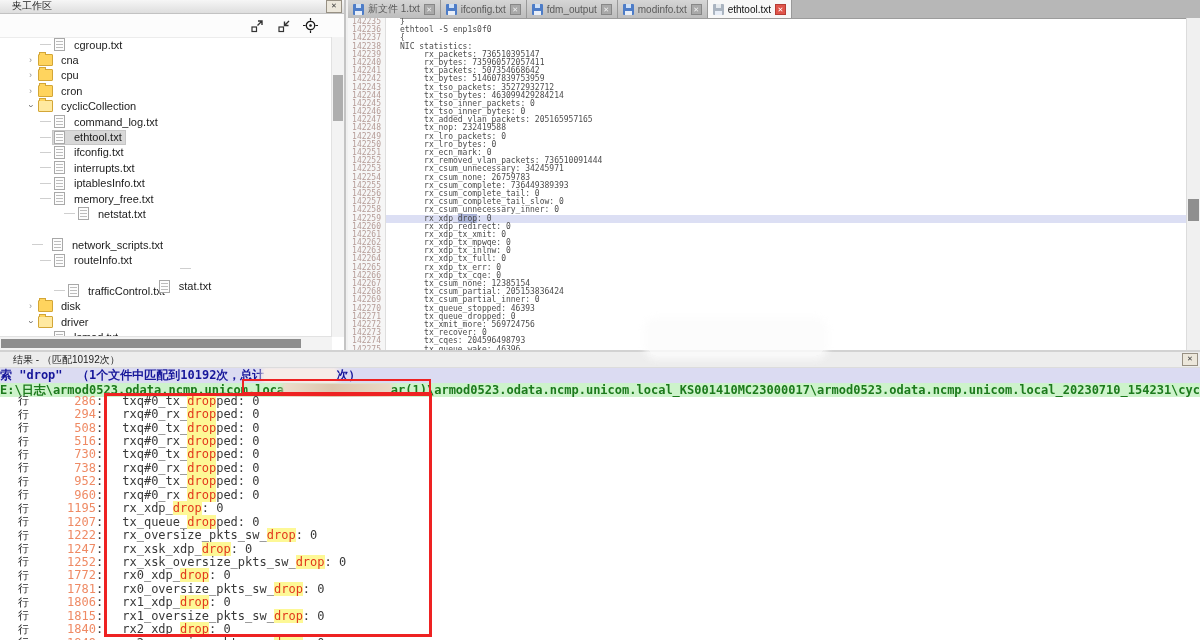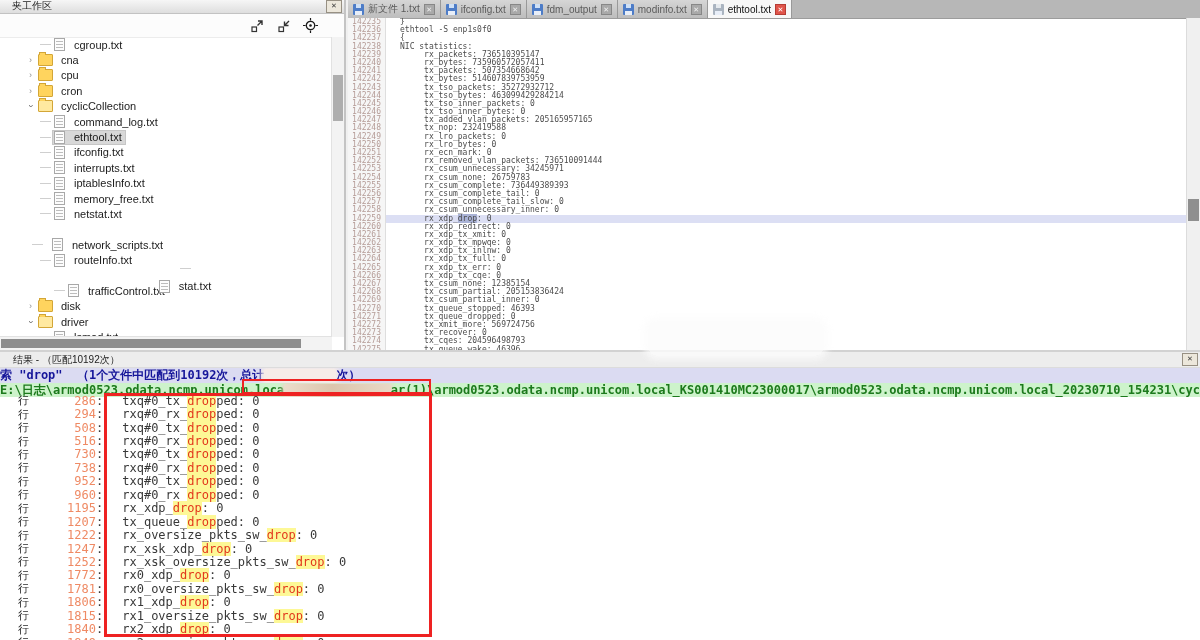--- a/index.html
+++ b/index.html
@@ -195,21 +195,21 @@
           <span class="tree-item-label">iptablesInfo.txt</span>
         </span>
       </div>
       <div class="t-row" style="padding-left: 40px;">
         <span class="conn"></span>
         <span class="t-sel-wrap">
           <span class="ic-file"></span>
           <span class="tree-item-label">memory_free.txt</span>
         </span>
       </div>
-      <div class="t-row" style="padding-left: 40px;">
+      <div class="t-row" style="padding-left: 64px;">
         <span class="conn"></span>
         <span class="t-sel-wrap">
           <span class="ic-file"></span>
           <span class="tree-item-label">netstat.txt</span>
         </span>
       </div>
       <div class="t-row" style="padding-left: 40px;"></div>
       <div class="t-row" style="padding-left: 32px; gap: 6px;">
         <span class="conn"></span>
         <span class="t-sel-wrap">

